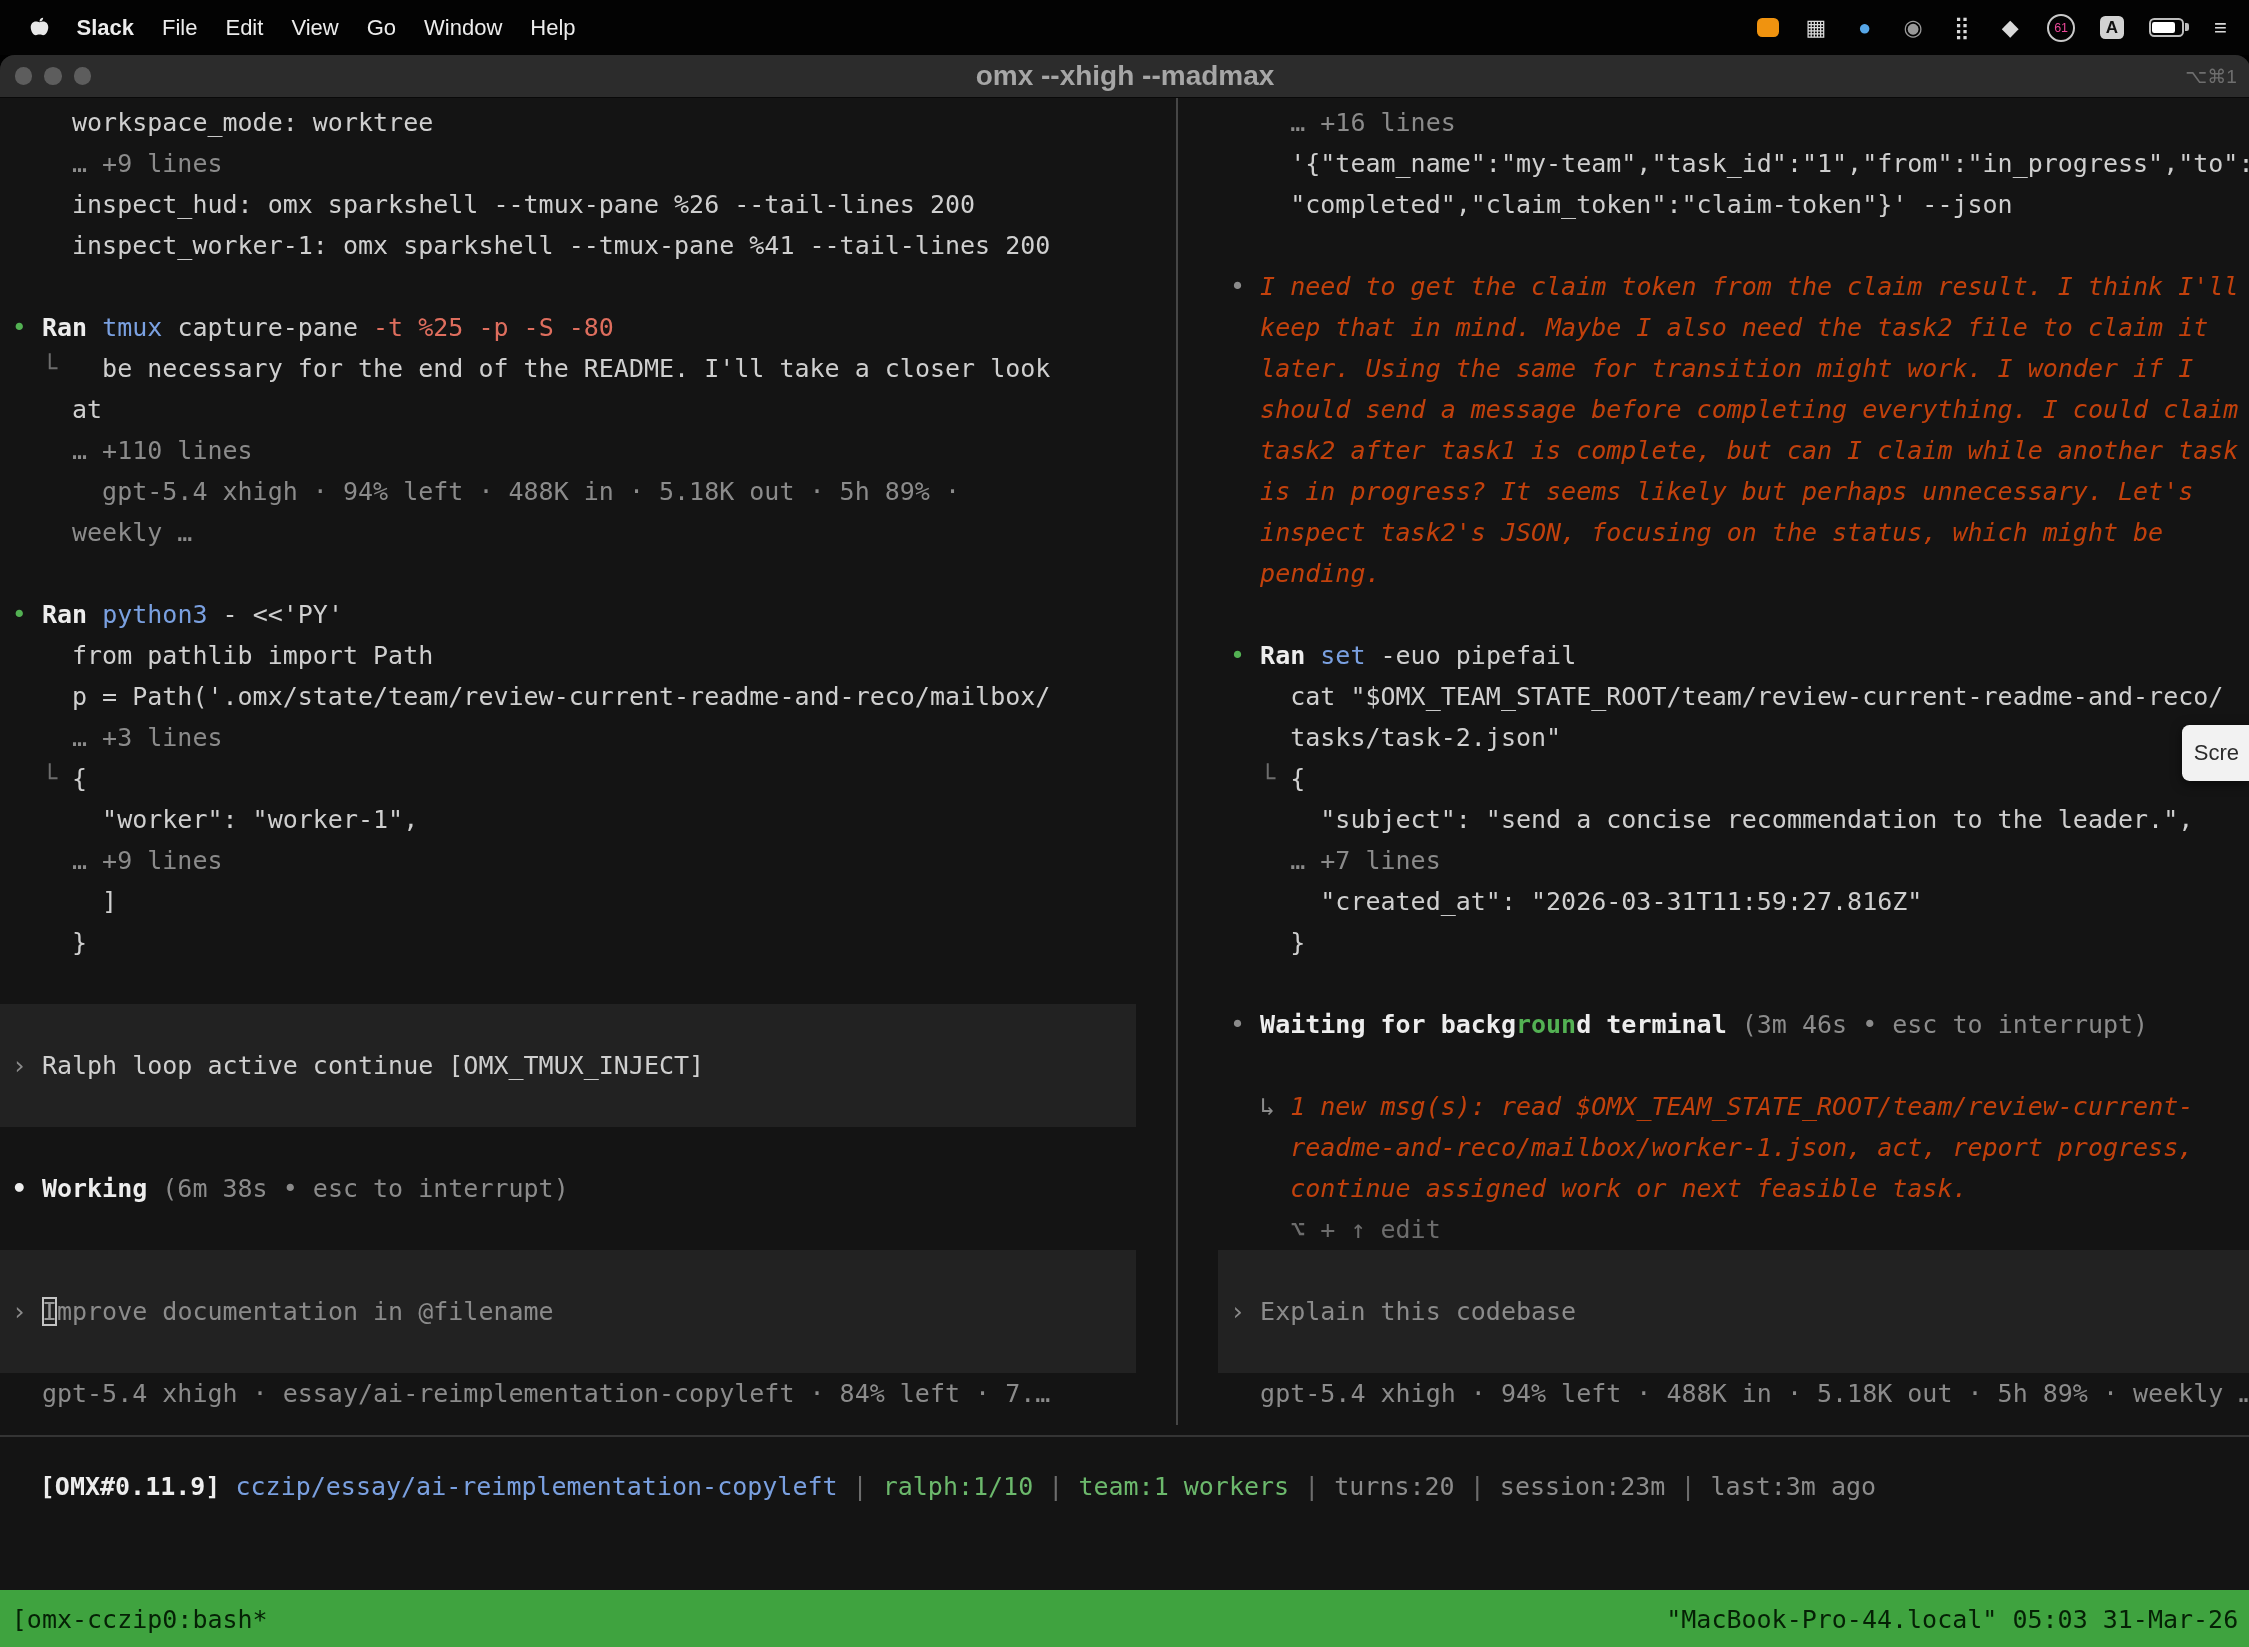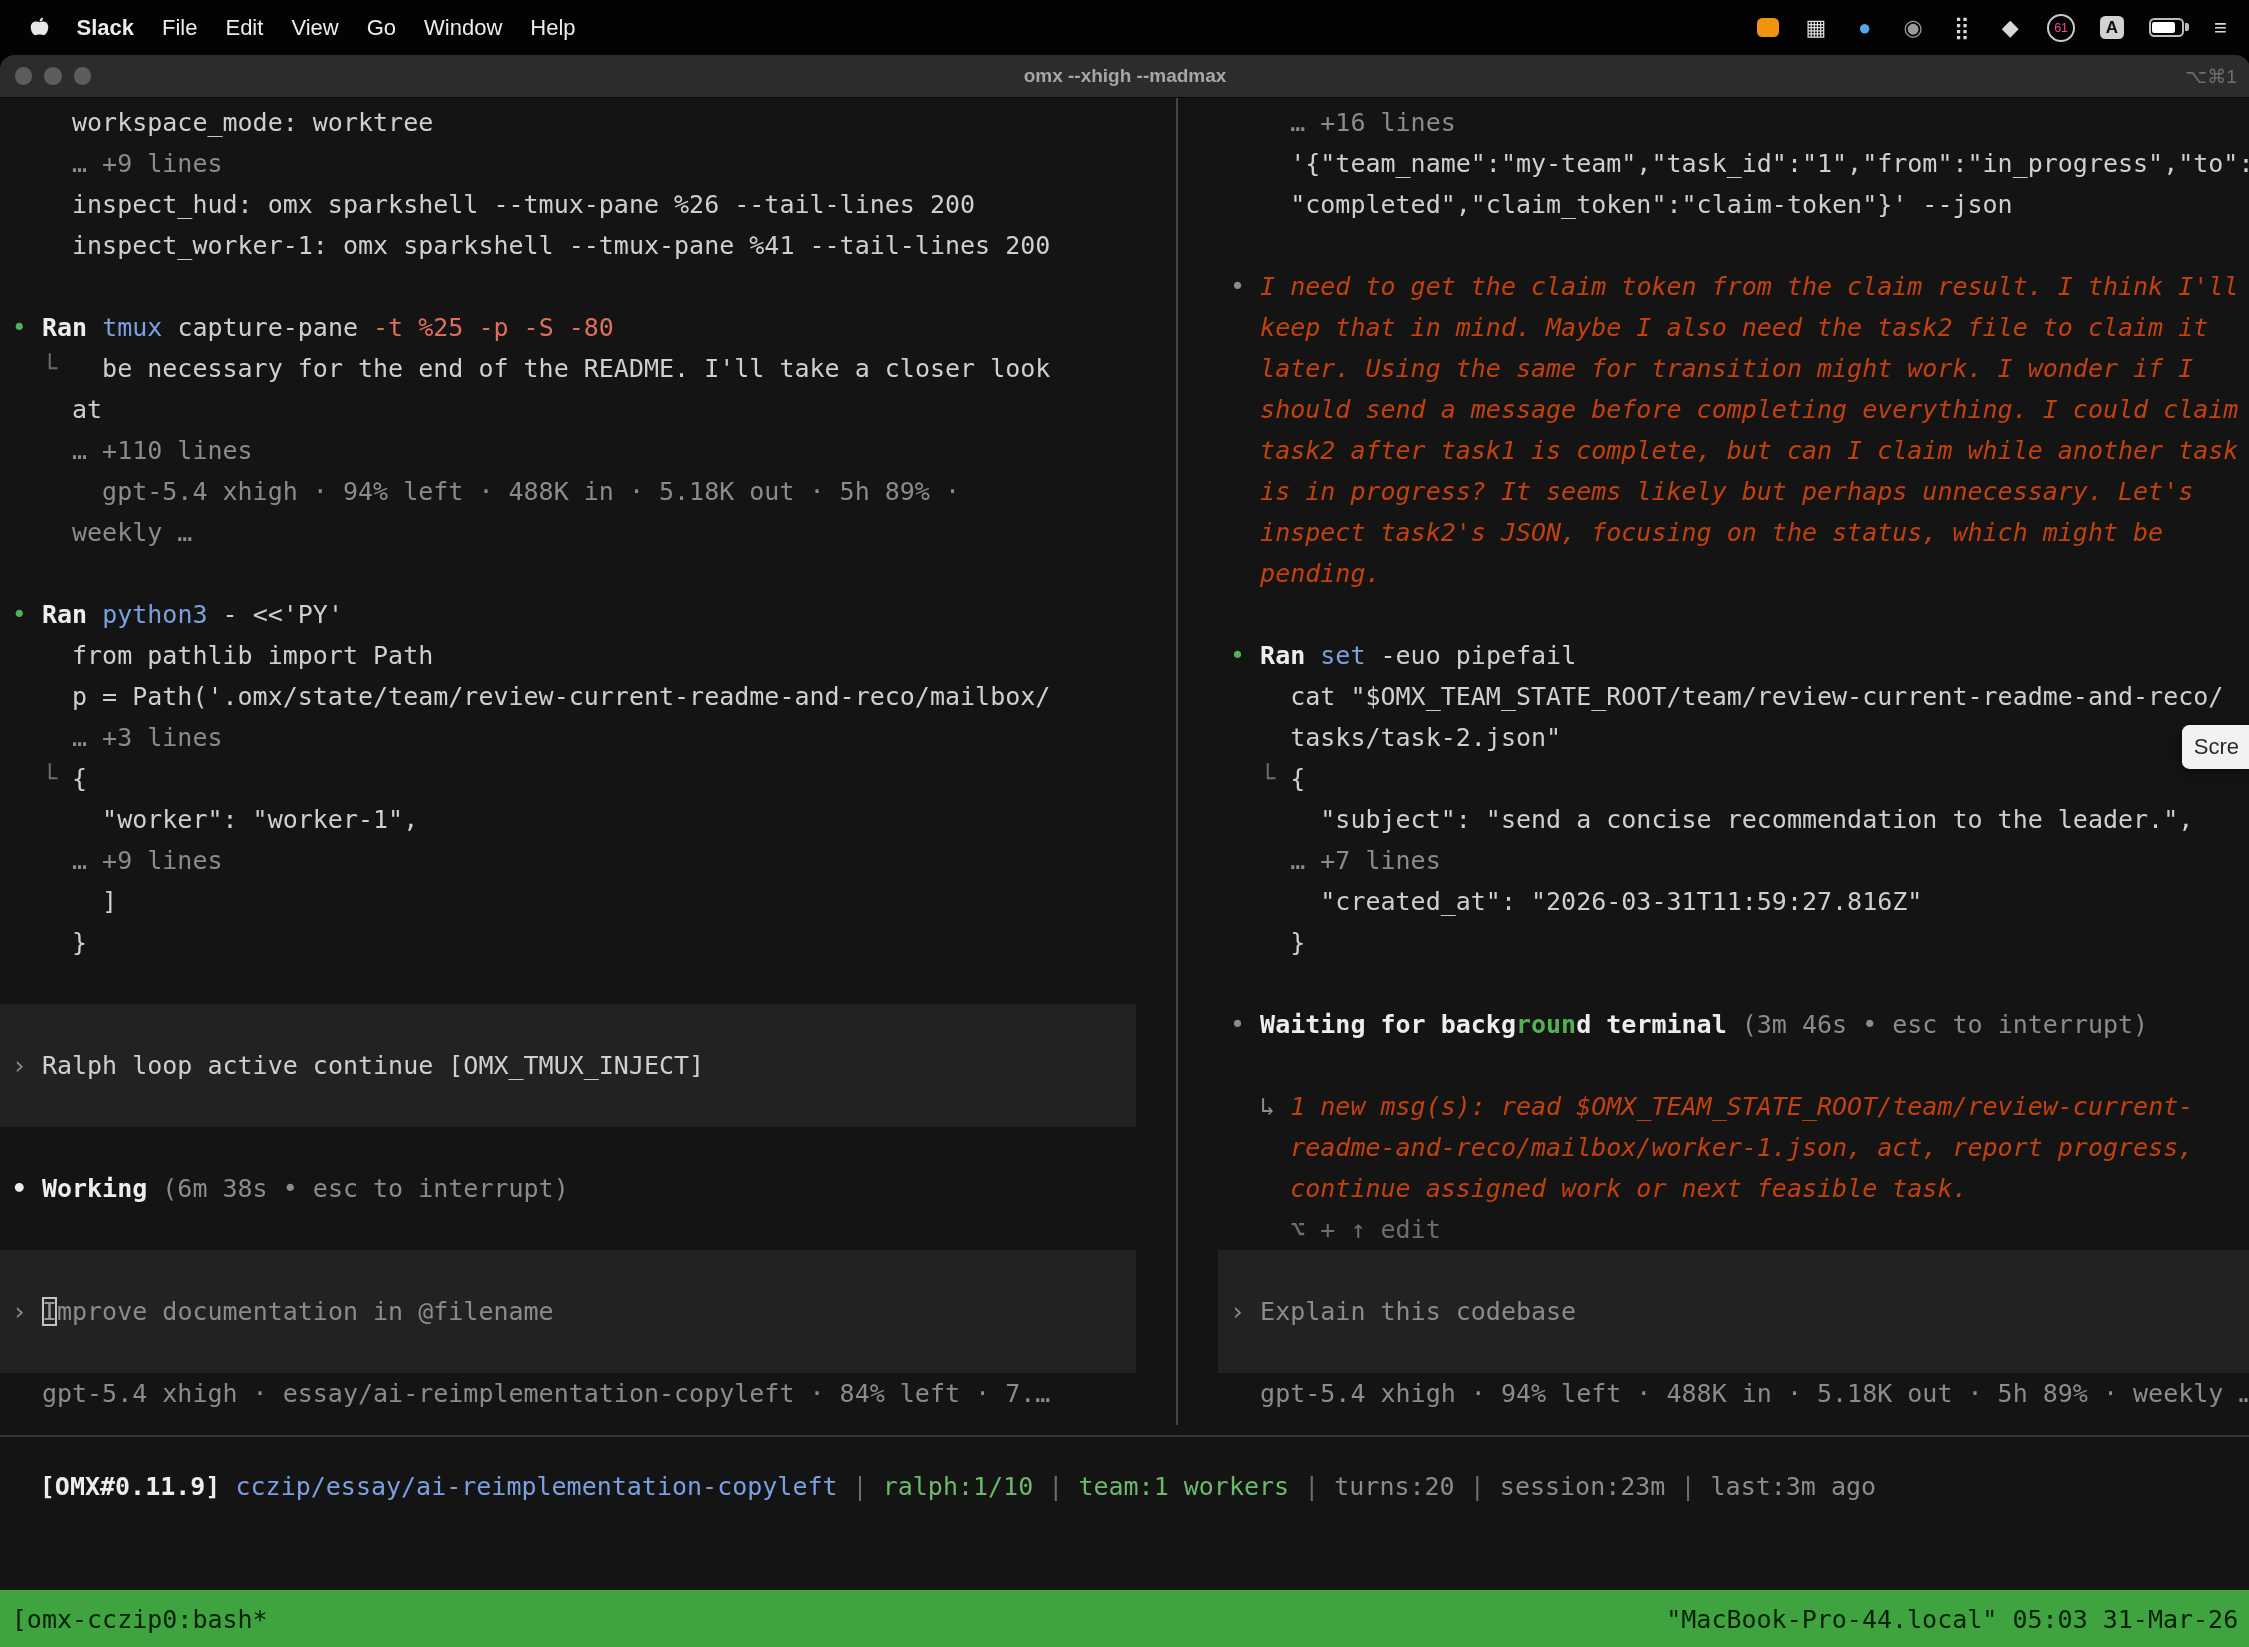--- a/index.html
+++ b/index.html
@@ -41,21 +41,21 @@
     position: absolute; top: 55px; left: 0; right: 0; bottom: 0;
     background: #141414; border-radius: 14.8px 14.8px 0 0; overflow: hidden;
   }
   .title-bar {
     height: 43px; background: #2c2c2c; border-bottom: 1.5px solid #090909;
     display: flex; align-items: center; position: relative;
   }
   .traffic { position: absolute; left: 14.8px; top: 0; bottom: 0; display: flex; align-items: center; gap: 11.8px; }
   .tl { width: 17.7px; height: 17.7px; border-radius: 50%; background: #5d5d5d; }
   .win-title { flex: 1; text-align: center; color: #a6a6a6;
-               font-family: "Liberation Sans", sans-serif; font-size: 19px; font-weight: bold; }
+               font-family: "Liberation Sans", sans-serif; font-size: 28px; font-weight: bold; }
   .shortcut { position: absolute; right: 13.3px; color: #6e6e6e;
               font-family: "Liberation Sans", sans-serif; font-size: 19px; }
 
   
   .panes { display: flex; height: 1327px; overflow: hidden; gap: 40px; }
   .pane { padding-top: 4.4px; overflow: hidden; }
   .pane.left { width: 1136px; }
   .pane-divider { width: 2.2px; background: #464646; }
   .pane.right { flex: 1; }
   .trow { height: 41px; line-height: 41px; font-size: 25px; white-space: pre; padding-left: 11.8px; overflow: hidden; }
@@ -79,21 +79,21 @@
   
   .tmux-bar {
     position: absolute; left: 0; right: 0; bottom: 0; height: 58px;
     background: #3fa33f; color: #052105;
     display: flex; align-items: center; justify-content: space-between;
     padding: 0 11.8px; font-size: 25px;
   }
 
   
   .edge-overlay {
-    position: absolute; right: 0; top: 670px; width: 68px; height: 44px;
+    position: absolute; right: 0; top: 670px; width: 68px; height: 56px;
     background: #f2f2f2; color: #2b2b2b; border-radius: 7.4px 0 0 7.4px;
     font-family: "Liberation Sans", sans-serif; font-size: 22px;
     display: flex; align-items: center; padding-left: 11.8px;
     box-shadow: 0 2.2px 10.3px rgba(0,0,0,.55); overflow: hidden;
   }
 </style>
 </head>
 <body>
 
 <div class="menu-bar">

